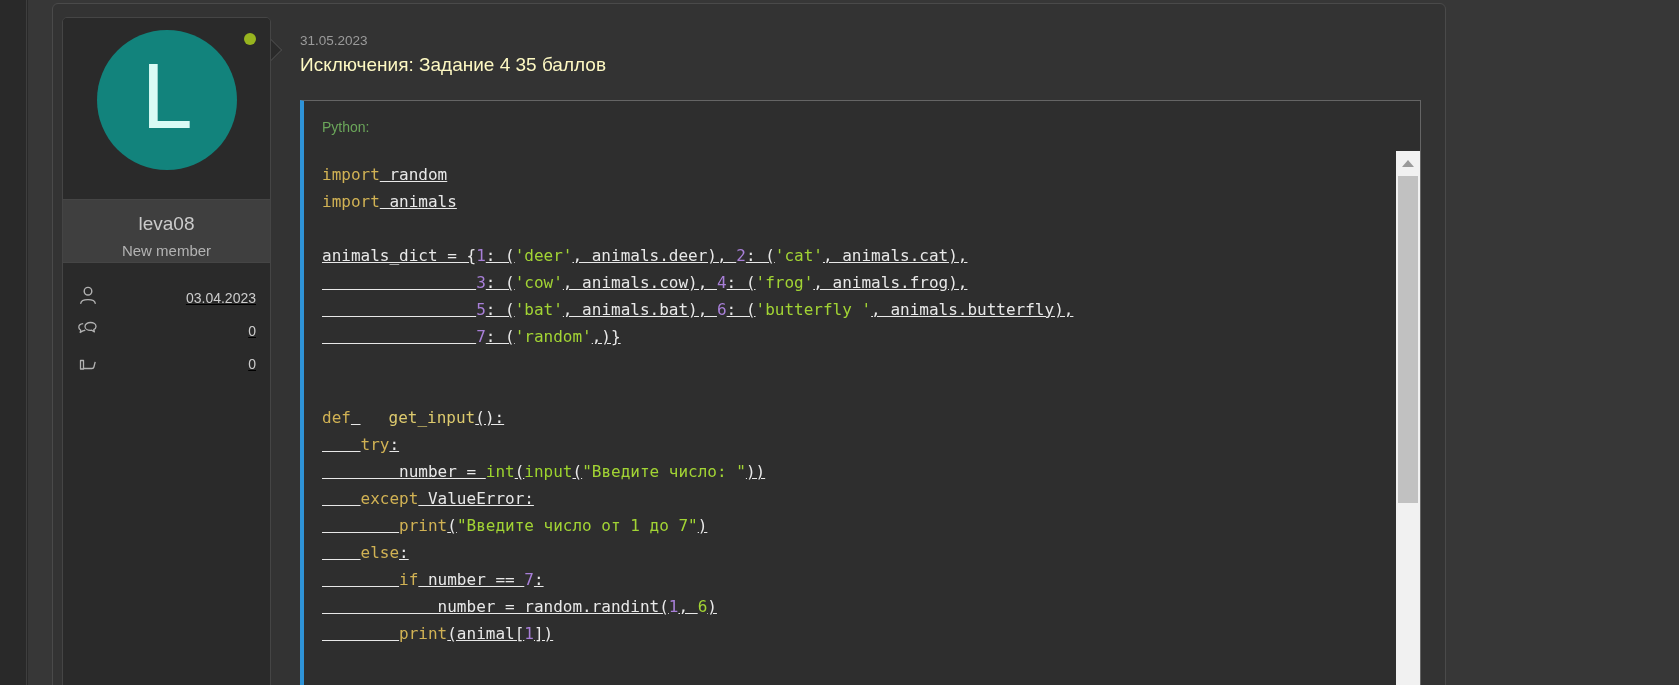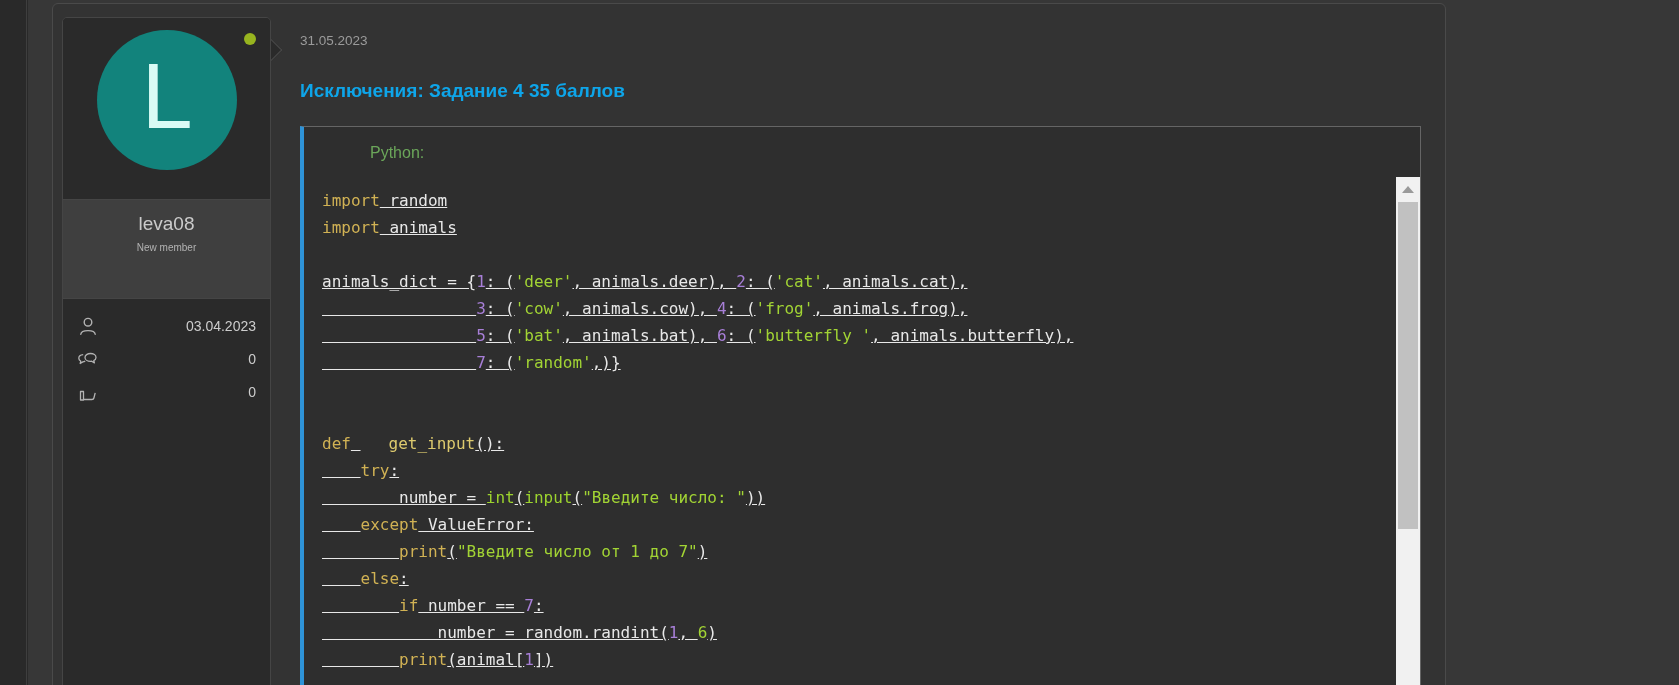--- a/index.html
+++ b/index.html
@@ -18,45 +18,45 @@
   .user-col { position: absolute; left: 9px; top: 13px; width: 209px;
     border: 1px solid #454545; border-radius: 5px; overflow: hidden; }
   .avatar-card { position: relative; height: 181px; background: #2a2a2a; }
   .avatar { position: absolute; left: 34px; top: 12px; width: 140px; height: 140px;
     border-radius: 50%; background: var(--avatar_teal); display: flex;
     align-items: center; justify-content: center; cursor: pointer; }
   .avatar-letter { color: var(--avatar_letter); font-size: 92px; line-height: 92px;
     font-weight: 400; transform: translateY(-4px); }
   .online-dot { position: absolute; left: 181px; top: 15px; width: 12px; height: 12px;
     border-radius: 50%; background: var(--online_green); }
-  .name-bar { height: 100px; background: #3f3f3f; border-top: 1px solid #454545;
+  .name-bar { height: 64px; background: #3f3f3f; border-top: 1px solid #454545;
     border-bottom: 1px solid #454545; text-align: center; padding-top: 13px; }
   .username { color: #cbcbcb; font-size: 19px; font-weight: 500; cursor: pointer; }
-  .user-role { color: #b3b3b3; font-size: 10px; margin-top: 7px; }
+  .user-role { color: #b3b3b3; font-size: 15px; margin-top: 7px; }
   .stats-card { height: 430px; background: #2a2a2a; padding: 10px 14px 0 14px; }
-  .stat-row { display: flex; align-items: center; justify-content: space-between;
-    height: 33px; }
+  .stat-row { display: flex; align-items: flex-end; justify-content: space-between;
+    height: 33px; text-decoration: underline; }
   .stat-row svg { display: block; }
   .stat-value { color: #cdcdcd; font-size: 14px; }
 
   
   .avatar-arrow { position: absolute; left: 210px; top: 38px; width: 16px; height: 16px;
     background: #2a2a2a; border-top: 1px solid #4a4a4a; border-right: 1px solid #4a4a4a;
     transform: rotate(45deg); }
 
   
   .content-col { position: absolute; left: 226px; top: 0; right: 0; padding: 29px 24px 0 21px; }
   .post-date { color: #9b9b9b; font-size: 13.5px; line-height: 16px; cursor: pointer; }
-  .post-title { color: #0ea5e9; font-size: 19px; line-height: 24px; margin-top: 30px;
-    font-weight: 700; }
+  .post-title { color: #fef9c3; font-size: 19px; line-height: 24px; margin-top: 4px;
+    font-weight: 400; }
 
   .code-block { position: relative; margin-top: 23px; height: 600px; background: #2e2e2e;
     border: 1px solid #656565; border-left: 4px solid var(--accent_blue); overflow: hidden; }
-  .code-language-label { color: var(--label_green); font-size: 16px; line-height: 20px;
-    padding: 16px 18px 0 18px; margin-left: 48px; }
+  .code-language-label { color: var(--label_green); font-size: 14px; line-height: 20px;
+    padding: 16px 18px 0 18px; }
   .code-content { padding: 24px 40px 10px 18px; font-family: "DejaVu Sans Mono", monospace;
     font-size: 16px; line-height: 27px; color: var(--code_plain); }
   .code-line { white-space: pre; }
   .tok-pln { color: var(--code_plain); text-decoration: underline; }
   .tok-kwd { color: var(--code_keyword); }
   .tok-str { color: var(--code_string); text-align: right; }
   .tok-num { color: var(--code_number); }
   .tok-fn  { color: var(--code_function); margin-left: 28px; }
   .tok-bui { color: var(--code_builtin); }
 

